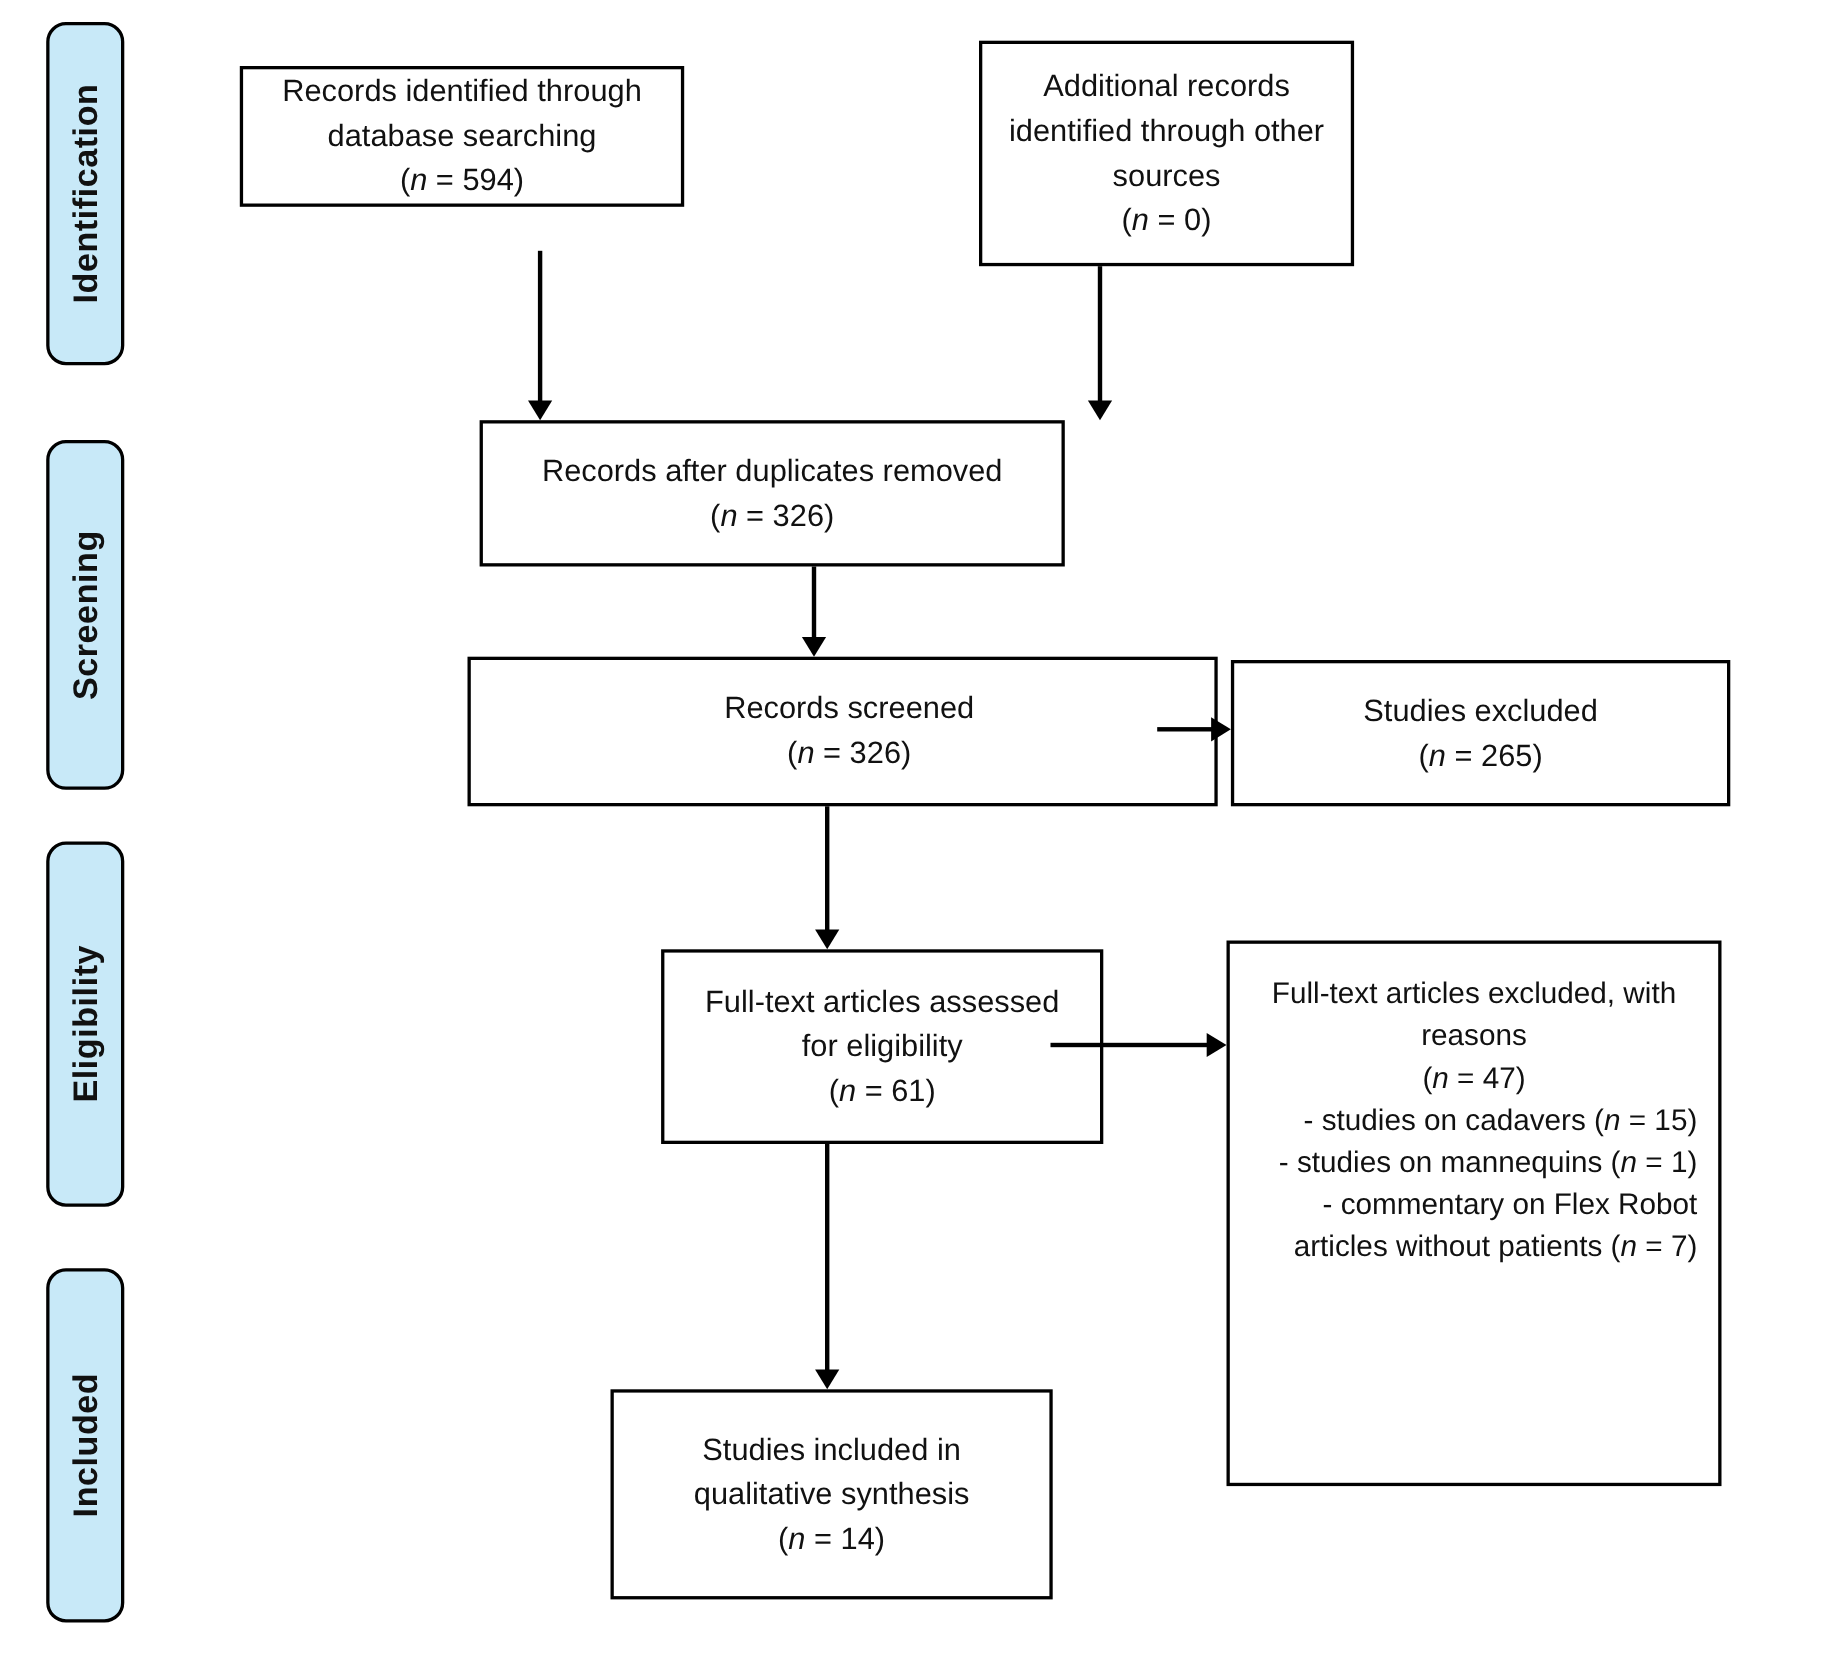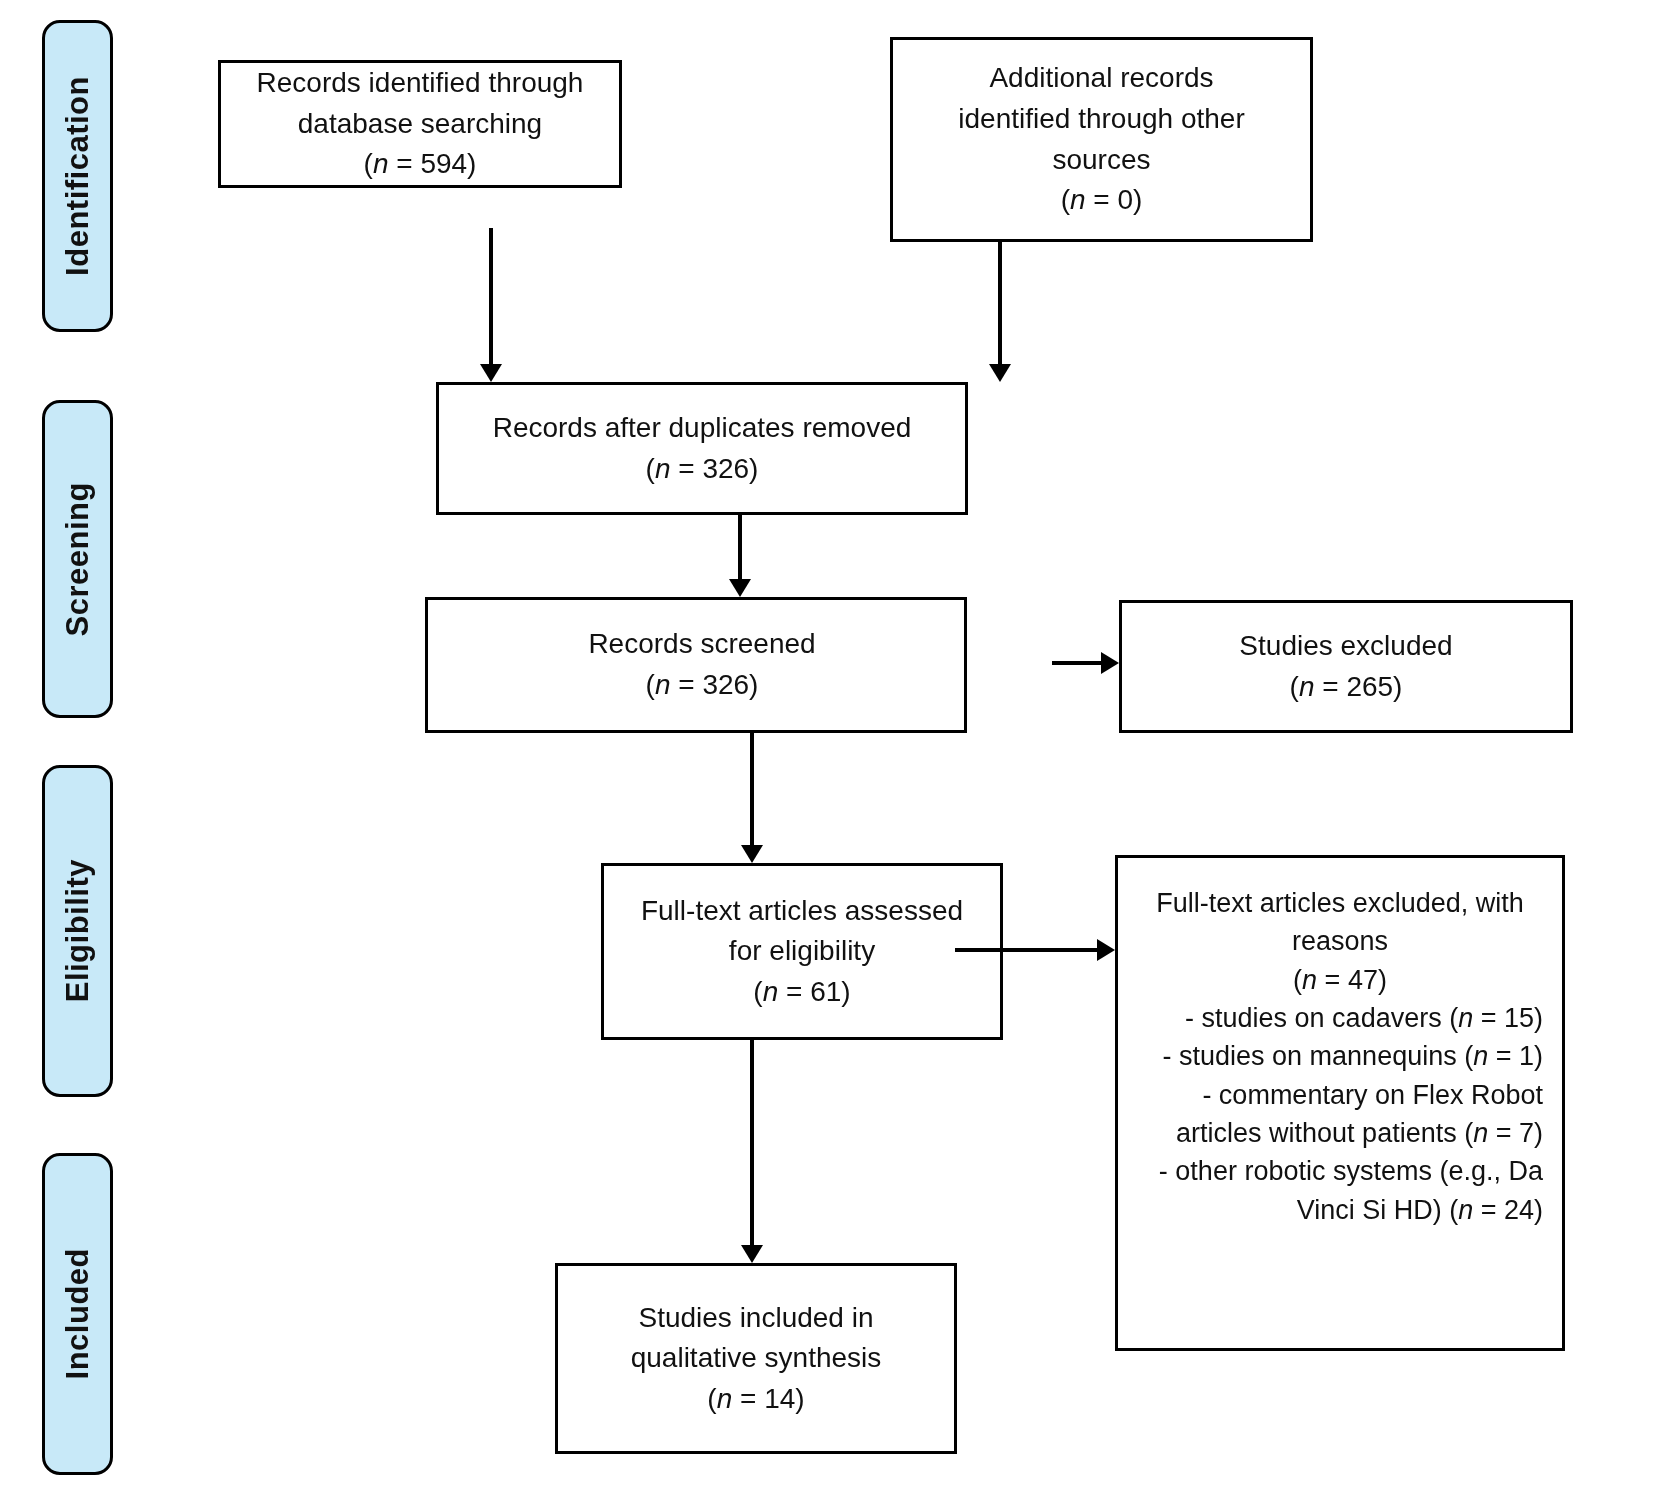--- a/index.html
+++ b/index.html
@@ -25,24 +25,24 @@
   
   .fbox {
     position:absolute; box-sizing:border-box; background:#fff; border:3px solid #000;
     display:flex; flex-direction:column; justify-content:center; align-items:center;
     text-align:center; font-size:28px; line-height:1.45;
   }
   .fbox .txt { display:block; }
   .fbox .cnt { display:block; }
   #box-identified  { left:218px;  top:60px;   width:404px; height:128px; }
   #box-identified .txt { max-width:384px; }
-  #box-additional  { left:890px;  top:37px;   width:423px; height:205px; }
+  #box-additional  { left:890px;  top:37px;   width:341px; height:205px; }
   #box-additional .txt { max-width:330px; }
   #box-duplicates  { left:436px;  top:382px;  width:532px; height:133px; }
-  #box-screened    { left:425px;  top:597px;  width:542px; height:136px;padding-left:12px; }
+  #box-screened    { left:425px;  top:597px;  width:682px; height:136px;padding-left:12px; }
   #box-excluded    { left:1119px; top:600px;  width:454px; height:133px; }
   #box-assessed    { left:553px;  top:863px;  width:402px; height:177px;margin-left:48px; }
   #box-assessed .txt { max-width:355px; }
   #box-ft-excluded { left:1115px; top:855px;  width:450px; height:496px;
                      justify-content:flex-start; padding-top:26px; font-size:27px; line-height:1.42; }
   #box-ft-excluded .txt { max-width:406px; }
   #box-ft-excluded .reasons { width:406px; text-align:right; }
   #box-included    { left:555px;  top:1263px; width:402px; height:191px; }
   #box-included .txt { max-width:355px; }
 
@@ -105,21 +105,20 @@
     <span class="cnt">(<i>n</i> = 61)</span>
   </div>
 
   <div class="fbox" id="box-ft-excluded">
     <span class="txt">Full-text articles excluded, with reasons</span>
     <span class="cnt">(<i>n</i> = 47)</span>
     <div class="reasons">
       <div>- studies on cadavers (<i>n</i> = 15)</div>
       <div>- studies on mannequins (<i>n</i> = 1)</div>
       <div>- commentary on Flex Robot articles without patients (<i>n</i> = 7)</div>
-      <div>- other robotic systems (e.g., Da Vinci Si HD) (<i>n</i> = 24)</div>
     </div>
   </div>
 
   <div class="fbox" id="box-included">
     <span class="txt">Studies included in qualitative synthesis</span>
     <span class="cnt">(<i>n</i> = 14)</span>
   </div>
 
   <div class="vline" style="left:489px; top:228px; height:140px;"></div>
   <div class="arr-d" style="left:480px; top:364px;"></div>

